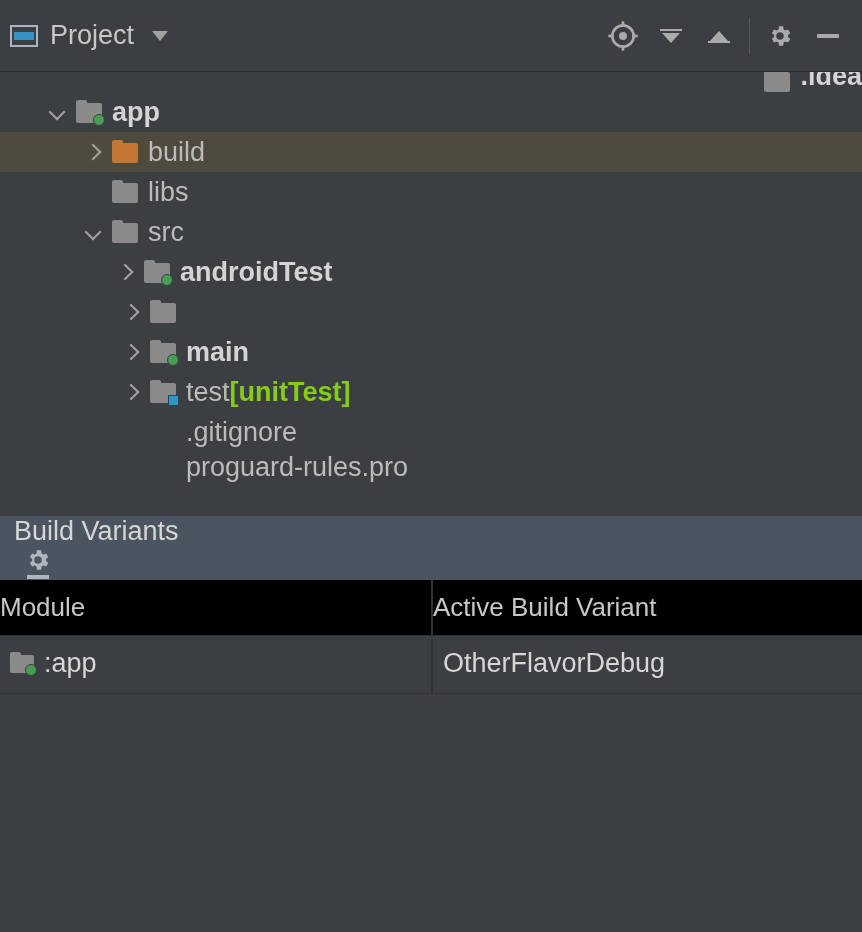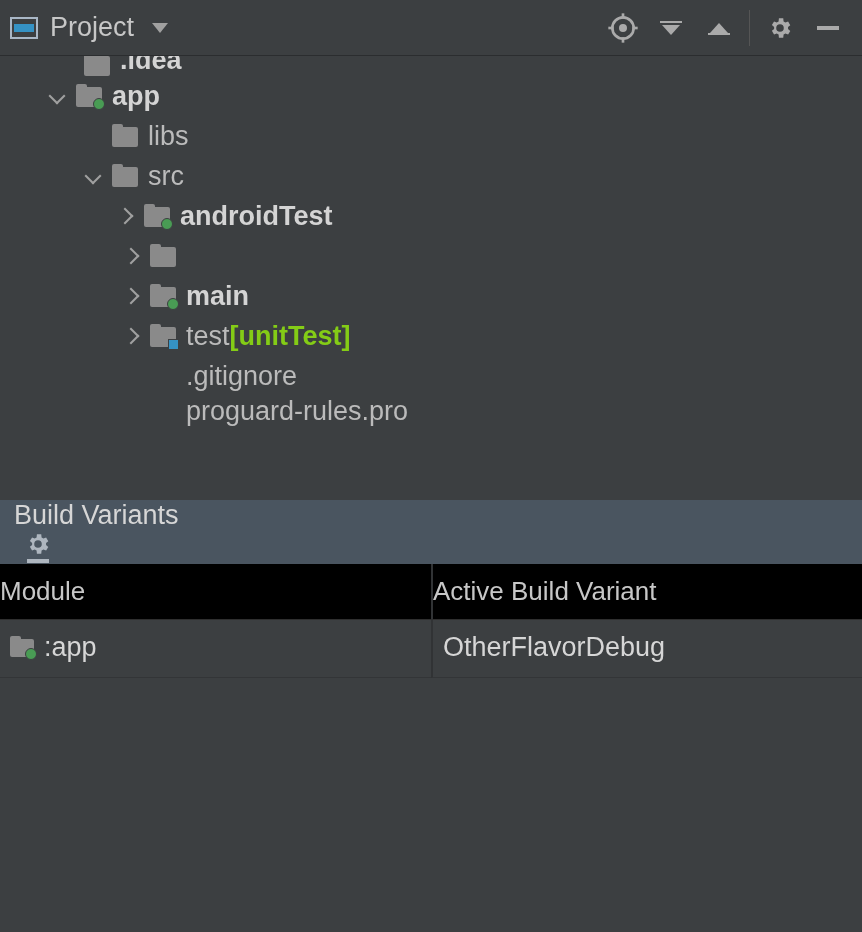--- a/index.html
+++ b/index.html
@@ -8,21 +8,21 @@
     height: 932px;
     font-family: "Segoe UI", Arial, sans-serif;
     background: #3c3f41;
     color: #bbbbbb;
     overflow: hidden;
     font-size: 24px;
   }
 
   
   .toolbar {
-    height: 56px;
+    height: 72px;
     background: #3c3f41;
     display: flex;
     align-items: center;
     padding: 0 10px 0 10px;
     border-bottom: 1px solid #2b2d2f;
   }
   .proj-icon {
     width: 28px; height: 22px;
     border: 2px solid #a9b7c6;
     position: relative;
@@ -137,21 +137,21 @@
   .gradle{
     width:28px;height:22px;background:none;
   }
   .gradle svg{width:28px;height:22px;}
   .fileic.lines::after{
     content:"";position:absolute;left:4px;top:6px;width:10px;height:2px;background:#3c3f41;
     box-shadow:0 4px 0 #3c3f41,0 8px 0 #3c3f41;
   }
 
   
-  .row.clip{height:20px;overflow:hidden;align-items:flex-end;}
+  .row.clip{height:20px;overflow:hidden;align-items:flex-end;justify-content:flex-end;}
 
   
   .bv-header{
     height:64px;
     background:#4a5560;
     display:flex;align-items:flex-start;
     padding:0 14px;
     flex-direction:column;
   }
   .bv-title{color:#d6d6d6;font-size:27px;}
@@ -232,20 +232,25 @@
     <span class="ico folder"></span>
     <span class="nolbl bold">.idea</span>
   </div>
 
   <div class="row" style="padding-left:48px">
     <span class="chev ce"></span>
     <span class="ico folder module"></span>
     <span class="nolbl bold">app</span>
   </div>
 
+  <div class="row sel" style="padding-left:84px">
+    <span class="chev cc"></span>
+    <span class="ico folder orange"></span>
+    <span class="nolbl">build</span>
+  </div>
 
   <div class="row" style="padding-left:84px">
     <span class="chev none"></span>
     <span class="ico folder"></span>
     <span class="nolbl">libs</span>
   </div>
 
   <div class="row" style="padding-left:84px">
     <span class="chev ce"></span>
     <span class="ico folder"></span>

